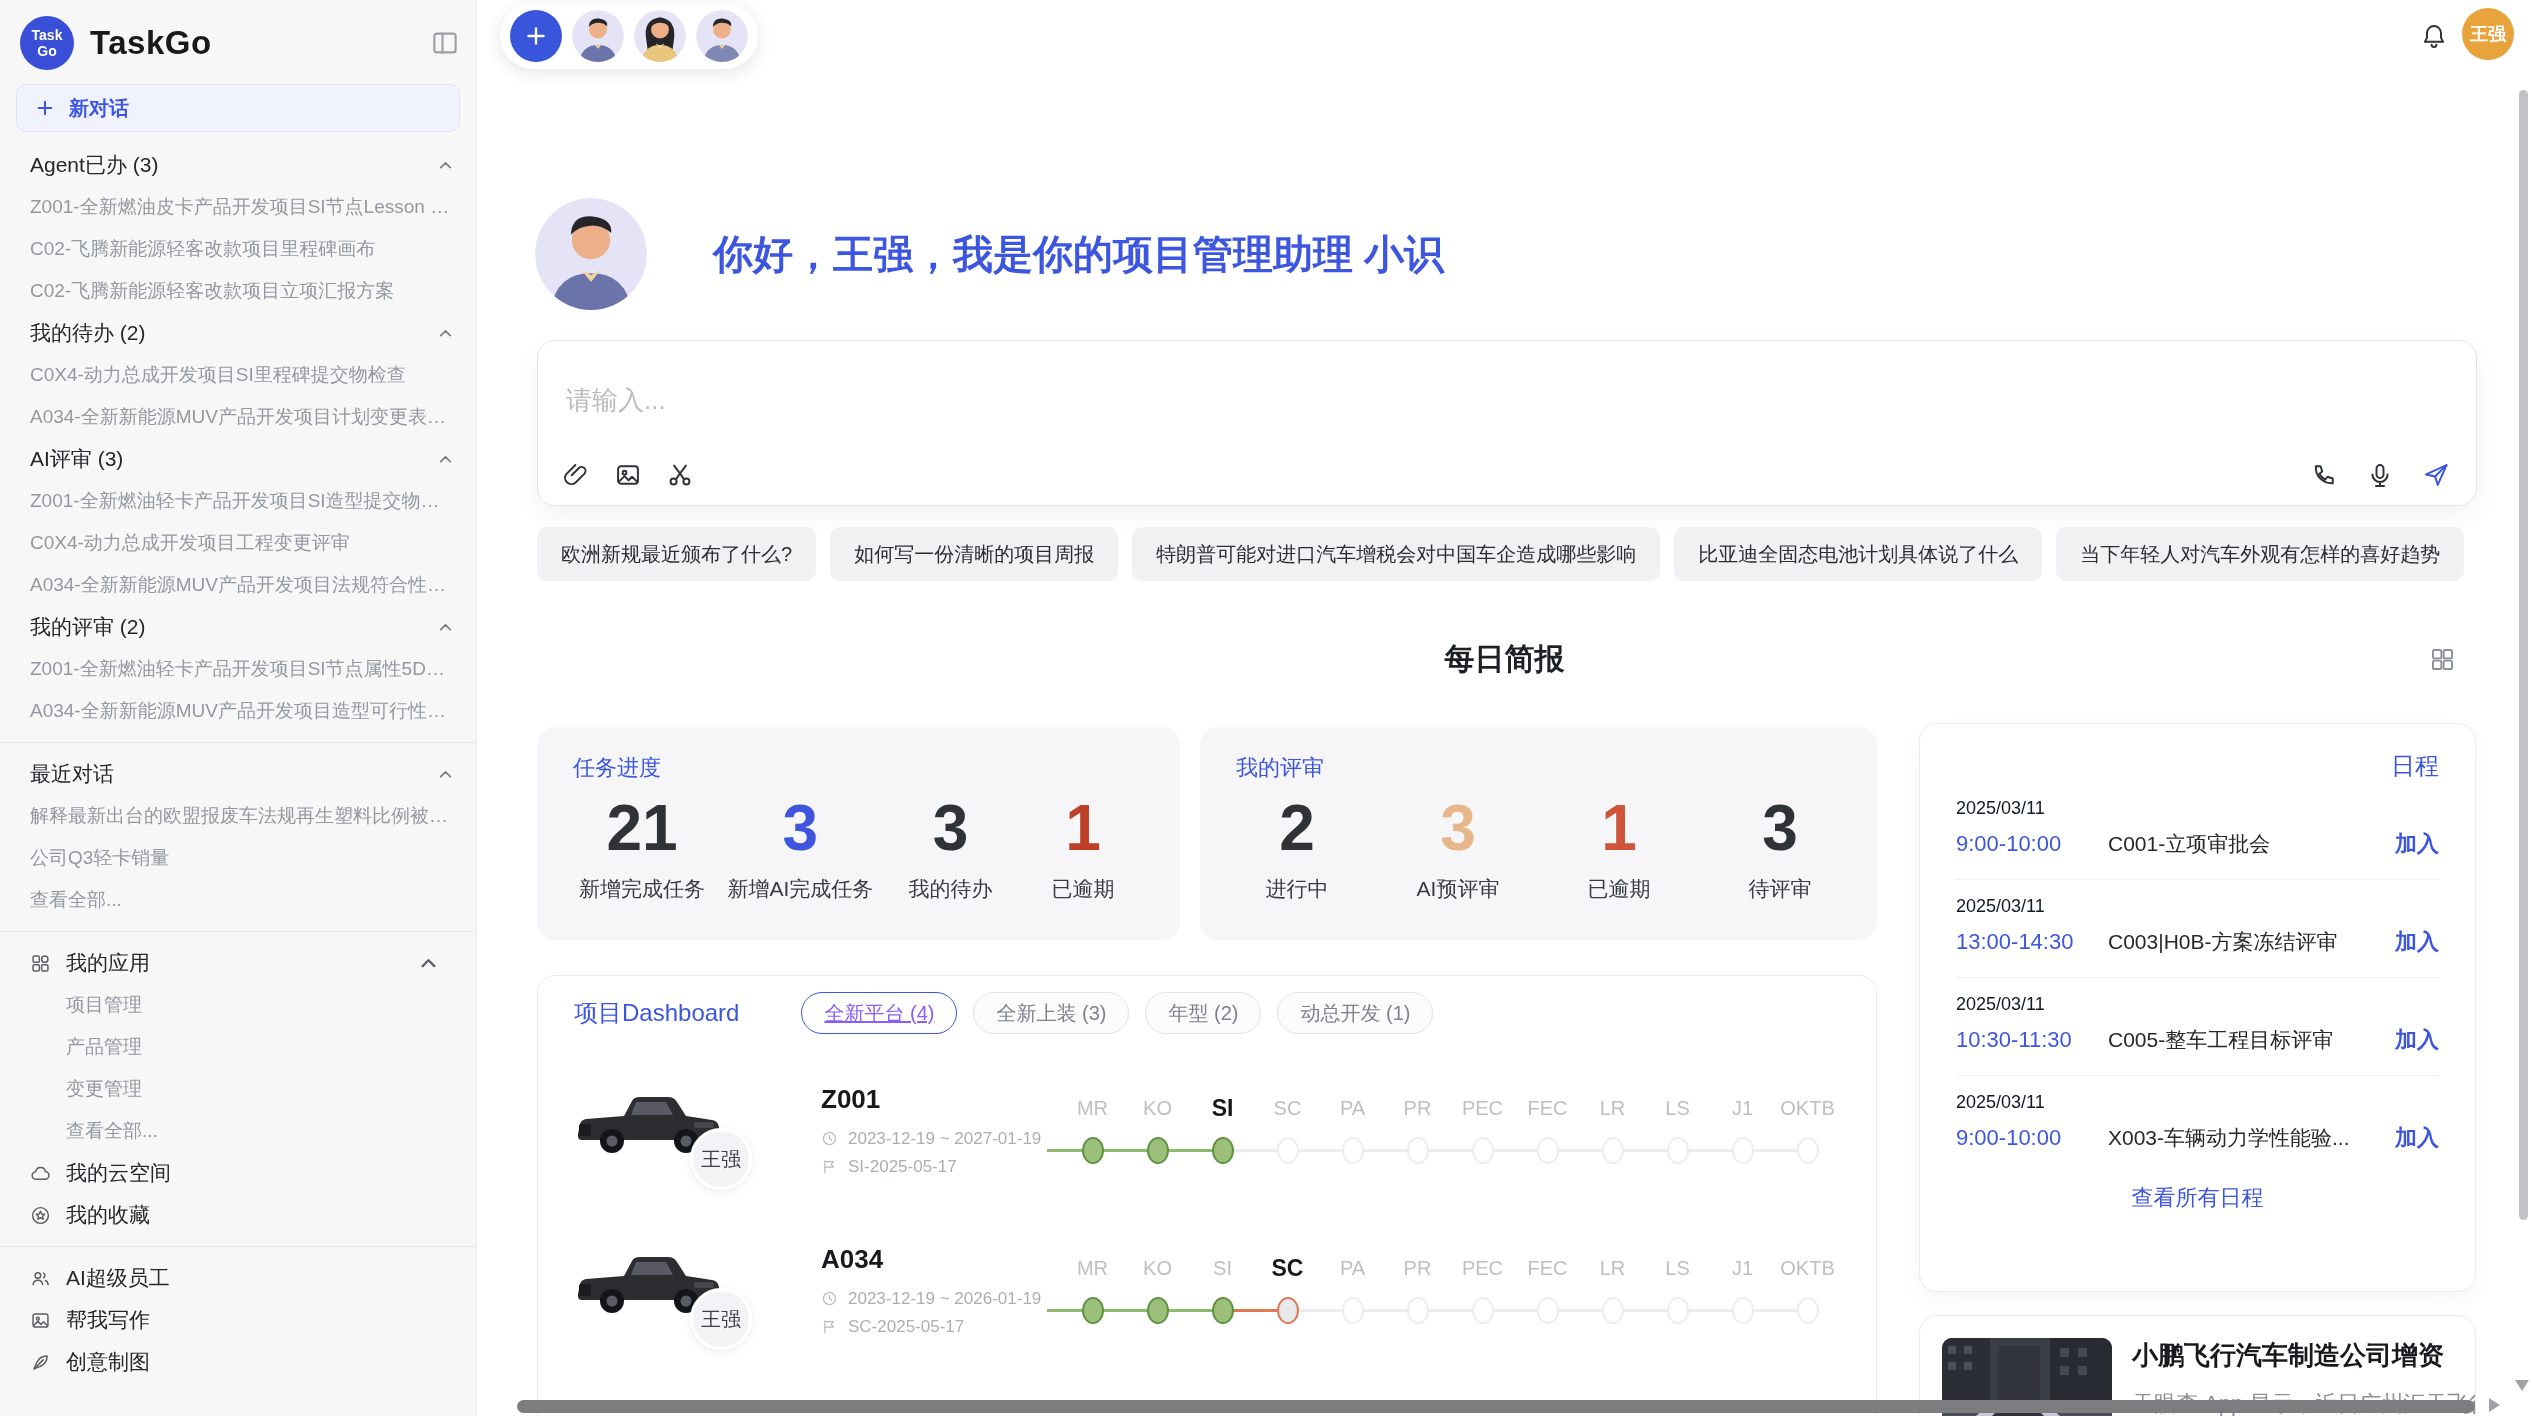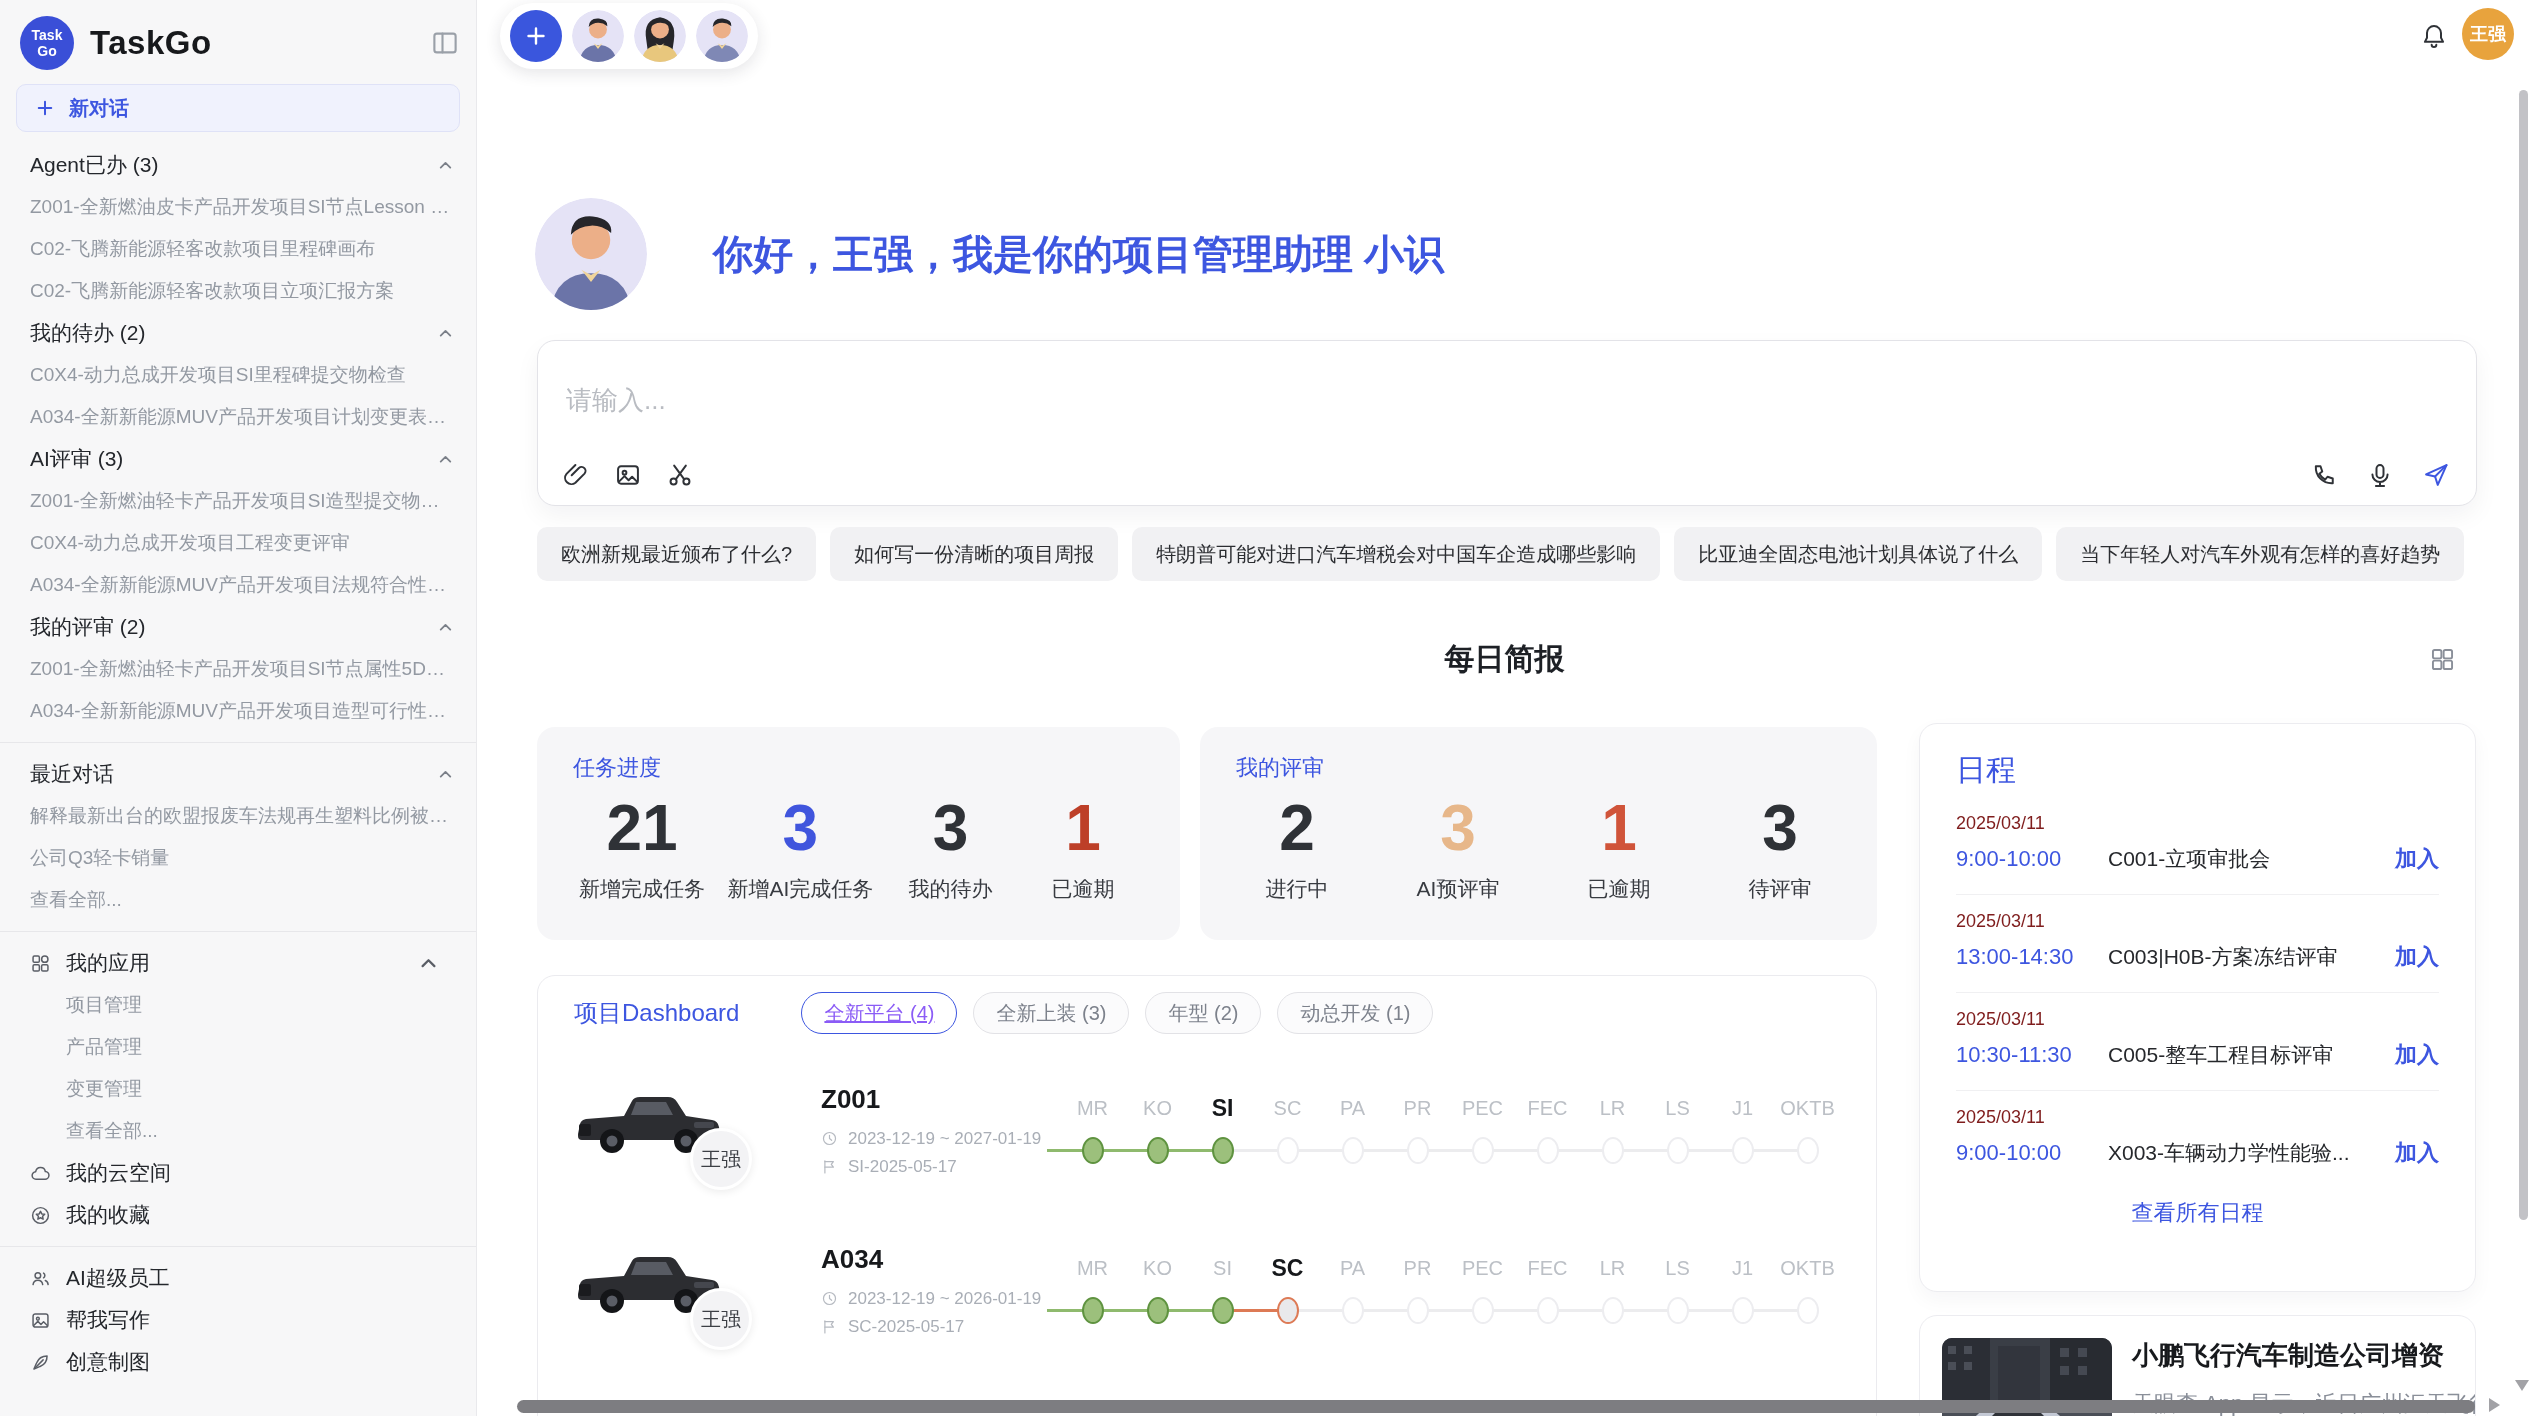--- a/index.html
+++ b/index.html
@@ -102,23 +102,23 @@
   .ms-dot{width:22px;height:27px;border-radius:50%;margin:12px auto 0;position:relative;z-index:2;background:#fff;border:2px solid #ededf0;}
   .ms-dot.done{background:#9cc07c;border-color:#5f9340;}
   .ms-dot.overdue{background:#e9e9eb;border-color:#dd7a55;}
   .ms-seg{position:absolute;top:58px;height:3px;z-index:1;background:#ececee;}
   .ms-seg.done{background:#8fba6e;}
   .ms-seg.overdue{background:#dd7a55;}
 
   .sched-card{position:absolute;left:1442px;top:723px;width:557px;height:569px;background:#fff;
               border:1.5px solid #ececf0;border-radius:18px;box-shadow:0 8px 20px rgba(20,20,40,.04);
               padding:26px 36px 0;overflow:hidden;}
-  .sched-title{text-align:left;font-size:30px;color:#3d56e0;margin-bottom:12px;}
+  .sched-title{text-align:right;font-size:24px;color:#3d56e0;margin-bottom:6px;}
   .event{padding:10px 0 14px;}
-  .event-date{font-size:18px;color:#7f1d1d;margin-bottom:10px;}
+  .event-date{font-size:18px;color:#0f172a;margin-bottom:10px;}
   .event-row{display:flex;align-items:center;}
   .event-time{width:152px;font-size:22px;color:#3d56e0;font-weight:400;flex:0 0 auto;}
   .event-name{flex:1;font-size:21px;color:#26282c;white-space:nowrap;overflow:hidden;text-overflow:ellipsis;}
   .event-join{font-size:22px;color:#3d56e0;margin-left:12px;cursor:pointer;flex:0 0 auto;font-weight:bold;}
   .event-div{border-top:1px solid #f0f0f2;margin:6px 0;}
   .sched-all{text-align:center;font-size:22px;color:#3d56e0;padding:16px 0;cursor:pointer;}
 
   .news-card{position:absolute;left:1442px;top:1315px;width:557px;height:140px;background:#fff;
              border:1.5px solid #ececf0;border-radius:18px;padding:22px;display:flex;gap:20px;overflow:hidden;cursor:pointer;}
   .news-img{width:170px;height:110px;border-radius:10px;overflow:hidden;flex:0 0 auto;}

